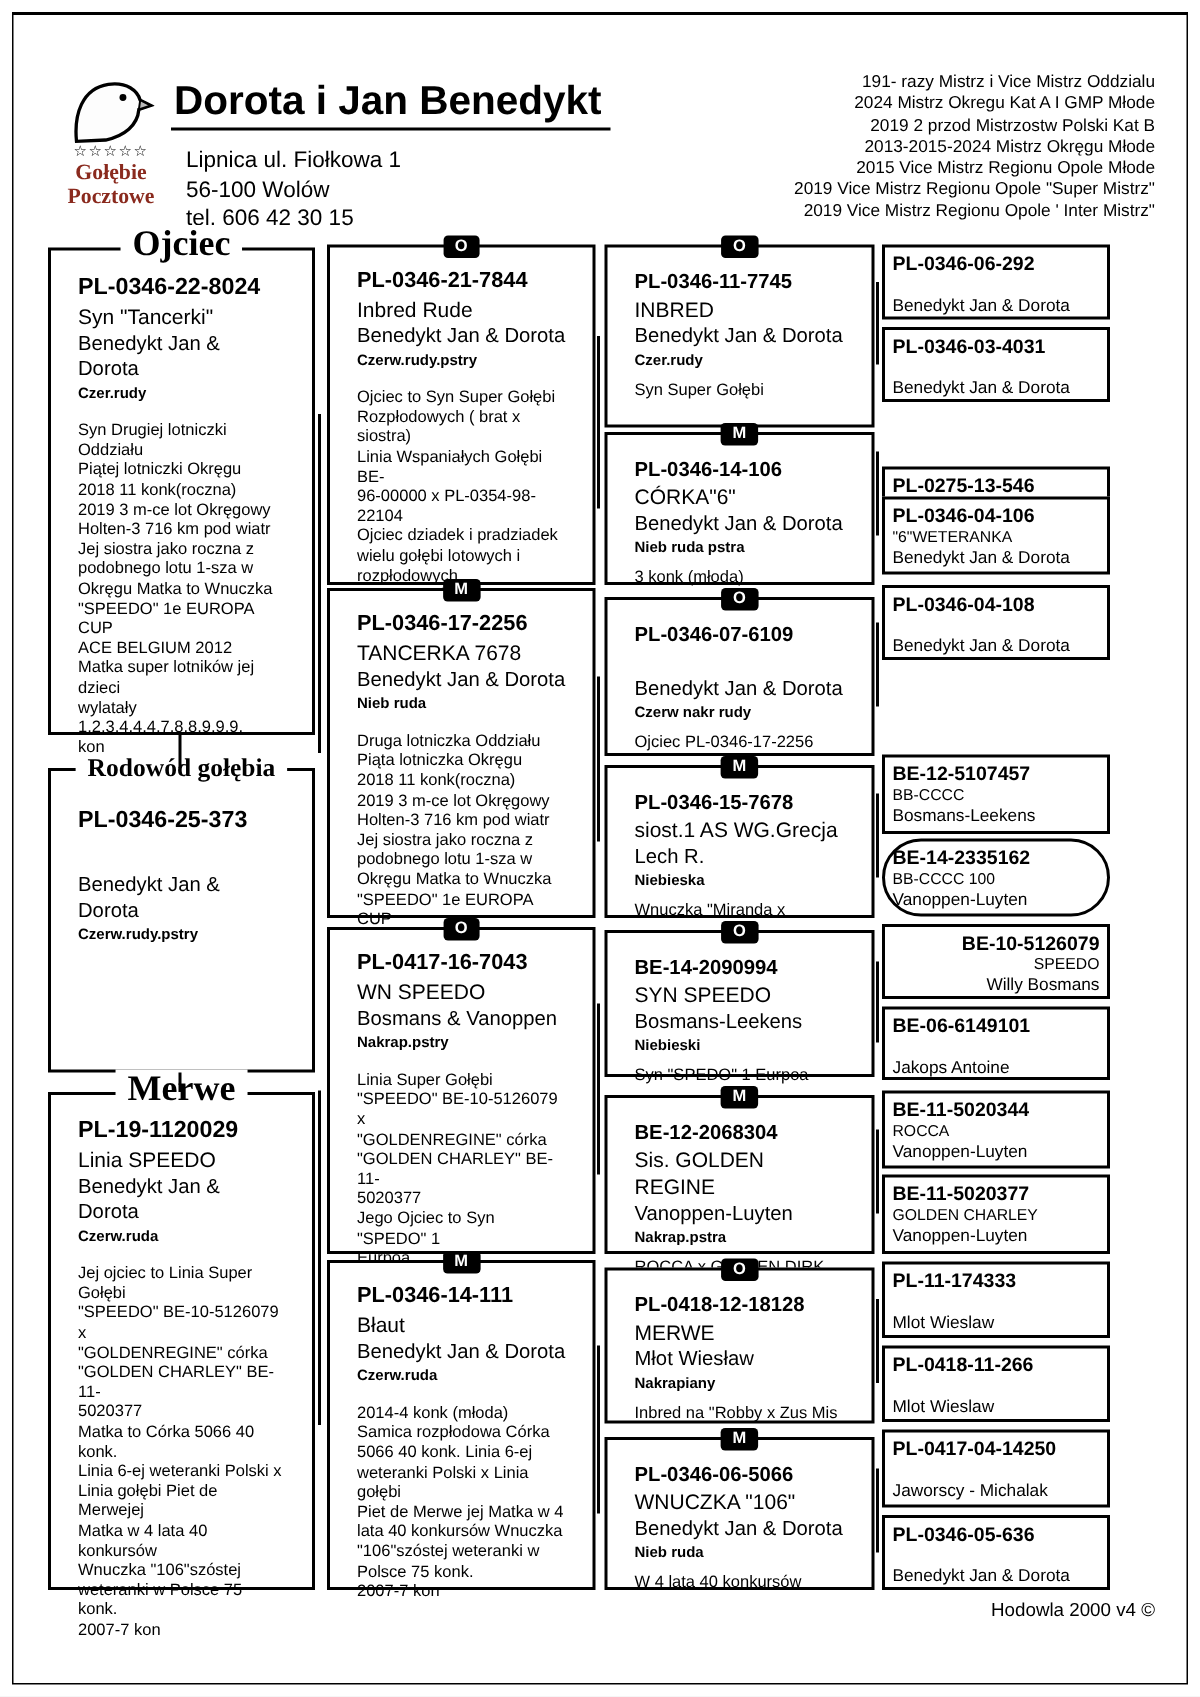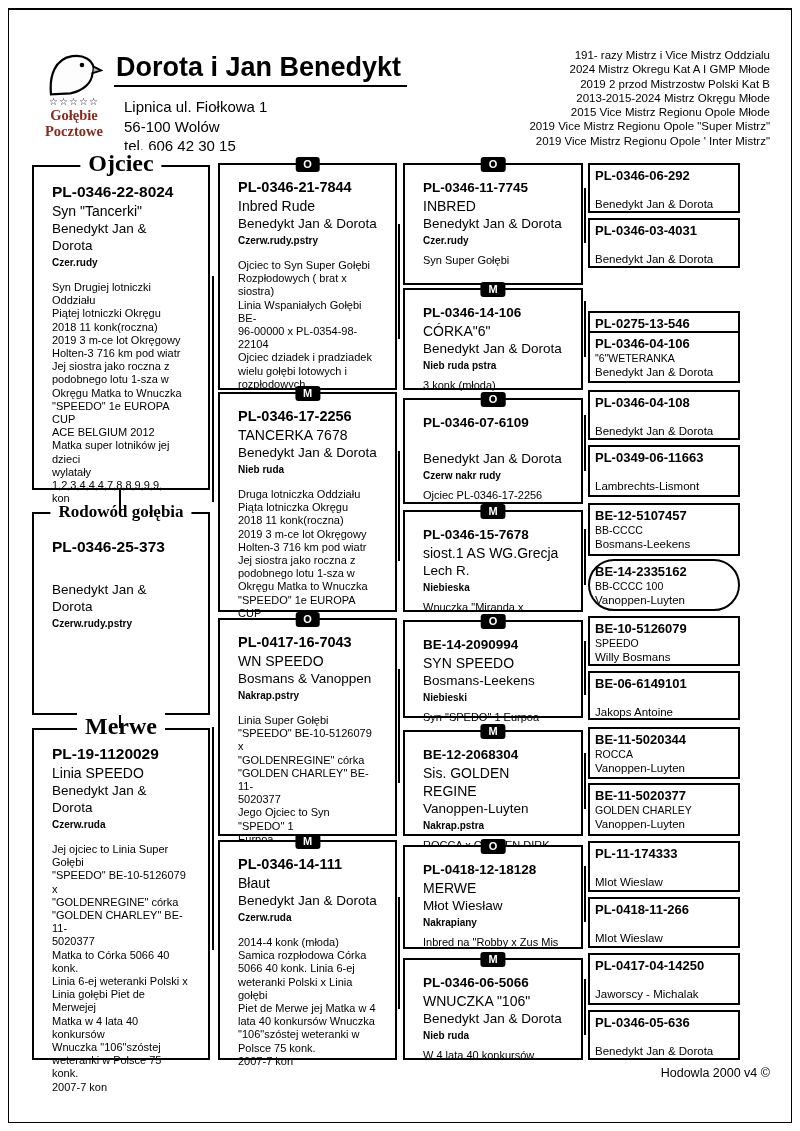--- a/index.html
+++ b/index.html
@@ -31,21 +31,21 @@
   .g2b1 { top:163px; height:227px; } .g2b2 { top:392px; height:220px; }
   .g2b3 { top:618px; height:218px; } .g2b4 { top:840px; height:220px; }
   .g3b1 { top:163px; height:122px; } .g3b2 { top:288px; height:102px; }
   .g3b3 { top:398px; height:106px; } .g3b4 { top:510px; height:102px; }
   .g3b5 { top:620px; height:98px;  } .g3b6 { top:730px; height:106px; }
   .g3b7 { top:845px; height:104px; } .g3b8 { top:958px; height:102px; }
   .g4b1 { top:163px; height:50px; }  .g4b2 { top:218px; height:50px; }
   .g4b3 { top:275px; height:52px;margin-top:36px; }  .g4b4 { top:331px; height:52px; }
   .g4b5 { top:390px; height:50px; }  .g4b6 { top:445px; height:52px; }
   .g4b7 { top:503px; height:53px; }  .g4b8 { top:559px; height:52px;border-radius:26px; }
-  .g4b9 { top:616px; height:50px; }  .g4b10 { top:671px; height:49px; }
+  .g4b9 { top:616px; height:50px;text-align:right; }  .g4b10 { top:671px; height:49px; }
   .g4b11 { top:727px; height:52px; } .g4b12 { top:783px; height:53px; }
   .g4b13 { top:841px; height:51px; } .g4b14 { top:897px; height:51px; }
   .g4b15 { top:953px; height:52px; } .g4b16 { top:1010px; height:50px; }
 
   .g2, .g3 { padding-top:13px; }
   .g4 { padding:3px 5px; }
 
   .tab { position:absolute; top:-8px; left:50%; transform:translateX(-50%); background:#000; color:#fff;
          font-weight:700; font-size:11px; line-height:15px; padding:0 8px; border-radius:3px; }
   .sect { position:absolute; left:50%; transform:translateX(-50%); background:#fff; padding:0 8px;
@@ -297,25 +297,20 @@
   </div>
   <div class="box c4 g4 g4b4">
     <div class="ring">PL-0346-04-106</div>
     <div class="pname">"6"WETERANKA</div>
     <div class="owner">Benedykt Jan &amp; Dorota</div>
   </div>
   <div class="box c4 g4 g4b5">
     <div class="ring">PL-0346-04-108</div>
     <div class="pname"></div>
     <div class="owner">Benedykt Jan &amp; Dorota</div>
-  </div>
-  <div class="box c4 g4 g4b6">
-    <div class="ring">PL-0349-06-11663</div>
-    <div class="pname"></div>
-    <div class="owner">Lambrechts-Lismont</div>
   </div>
   <div class="box c4 g4 g4b7">
     <div class="ring">BE-12-5107457</div>
     <div class="pname">BB-CCCC</div>
     <div class="owner">Bosmans-Leekens</div>
   </div>
   <div class="box c4 g4 g4b8">
     <div class="ring">BE-14-2335162</div>
     <div class="pname">BB-CCCC 100</div>
     <div class="owner">Vanoppen-Luyten</div>

